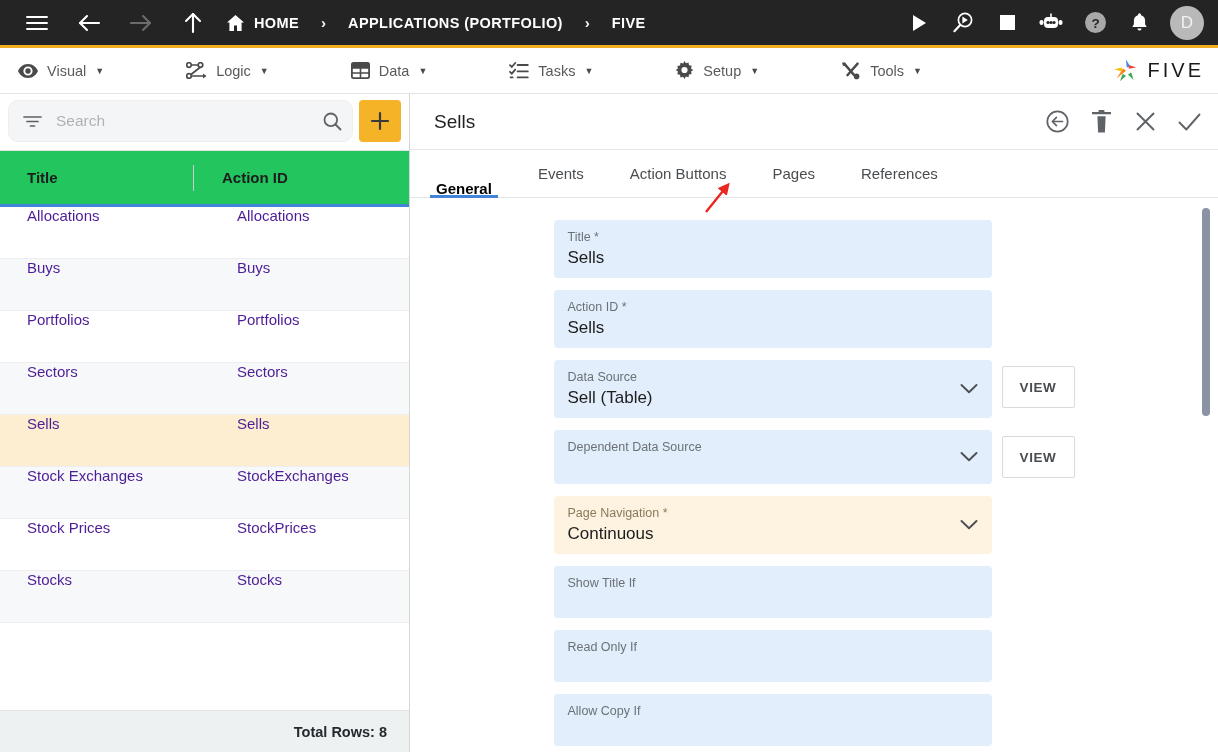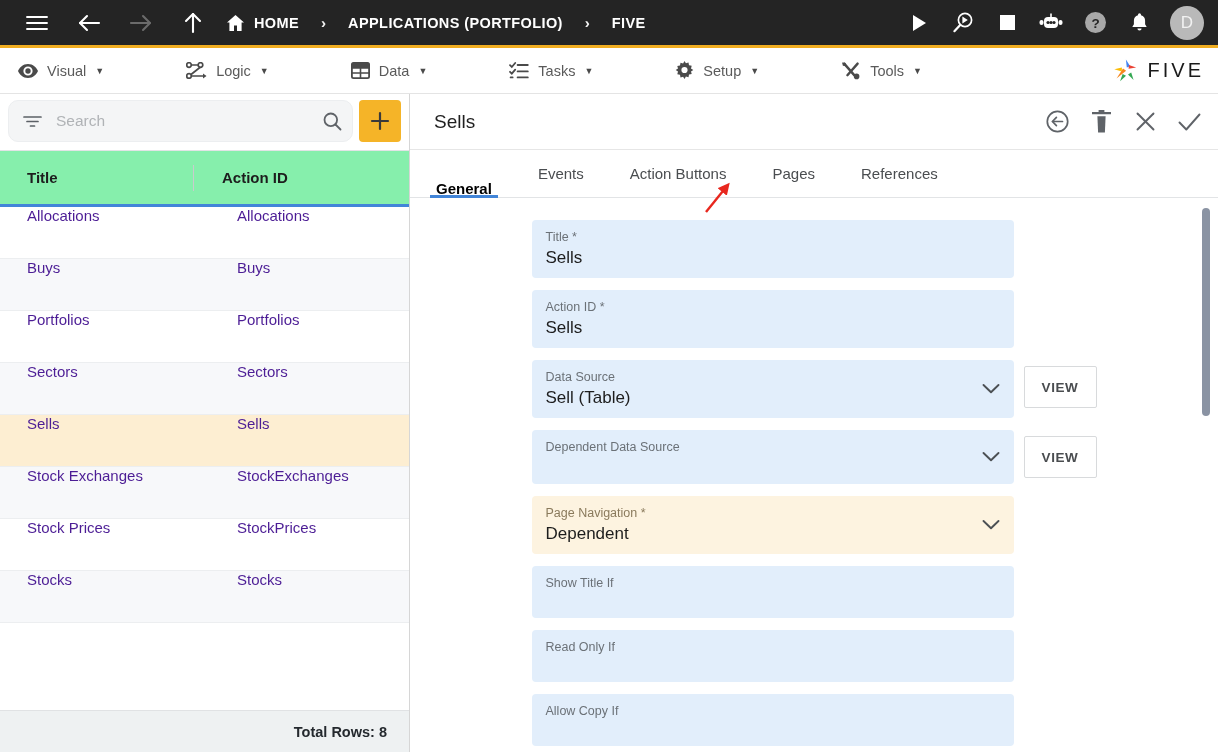--- a/index.html
+++ b/index.html
@@ -109,21 +109,21 @@
     display: flex; align-items: center; justify-content: center;
     color: #3a3a3a;
   }
 
   .table-wrap {
     flex: 1; margin: 4px 0 0 0; display: flex; flex-direction: column;
     border-top: 1px solid #e2e4e6; overflow: hidden;
   }
   .tbl-head {
     display: flex; height: 56px; align-items: center;
-    background: #86efac; border-bottom: 3px solid #4285d8;
+    background: #22c55e; border-bottom: 3px solid #4285d8;
     font-size: 15px; font-weight: bold; color: #1d1d1d;
   }
   .col-title { width: 193px; padding-left: 27px; }
   .col-sep { width: 1px; height: 26px; background: #c9cbcd; }
   .col-action { flex: 1; padding-left: 28px; }
 
   .tbl-rows { flex: 1; overflow: hidden; background: #ffffff; }
   .tbl-row {
     display: flex; height: 52px; 
     font-size: 15px; color: #4c1d95;
@@ -171,21 +171,21 @@
     height: 3px; background: #4285d8;
   }
 
   .form-scroll { flex: 1; position: relative; overflow: hidden; }
   .form-inner { padding-top: 22px; }
   .field-row {
     display: flex; align-items: flex-start;
     justify-content: center; gap: 10px; margin-bottom: 12px;
   }
   .field {
-    width: 482px; min-height: 54px; background: #e2eefb;
+    width: 438px; min-height: 54px; background: #e2eefb;
     border-radius: 4px; padding: 9px 14px 8px 14px;
     position: relative; cursor: text;
   }
   .field.tall { min-height: 52px; }
   .field.highlight { background: #fdf3e0; }
   .field-label { font-size: 12.5px; color: #6b7177; line-height: 16px; }
   .field.highlight .field-label { color: #8a7a5c; }
   .field-value { font-size: 17px; color: #1d1d1d; line-height: 24px; margin-top: 1px; }
   .chev {
     position: absolute; right: 14px; top: 50%;
@@ -580,21 +580,21 @@
                   <path d="M1.5 1.5L9 8.7l7.5-7.2" fill="none" stroke="currentColor" stroke-width="1.9" stroke-linecap="round" stroke-linejoin="round"></path>
                 </svg>
             </span>
           </div>
           <button class="view-btn">VIEW</button>
         </div>
 
         <div class="field-row">
           <div class="field highlight">
             <div class="field-label">Page Navigation *</div>
-            <div class="field-value">Dependent</div>
+            <div class="field-value">Continuous</div>
             <span class="chev">
               <svg width="18" height="11" viewBox="0 0 18 11">
                   <path d="M1.5 1.5L9 8.7l7.5-7.2" fill="none" stroke="currentColor" stroke-width="1.9" stroke-linecap="round" stroke-linejoin="round"></path>
                 </svg>
             </span>
           </div>
           <div class="view-spacer"></div>
         </div>
 
         <div class="field-row">

